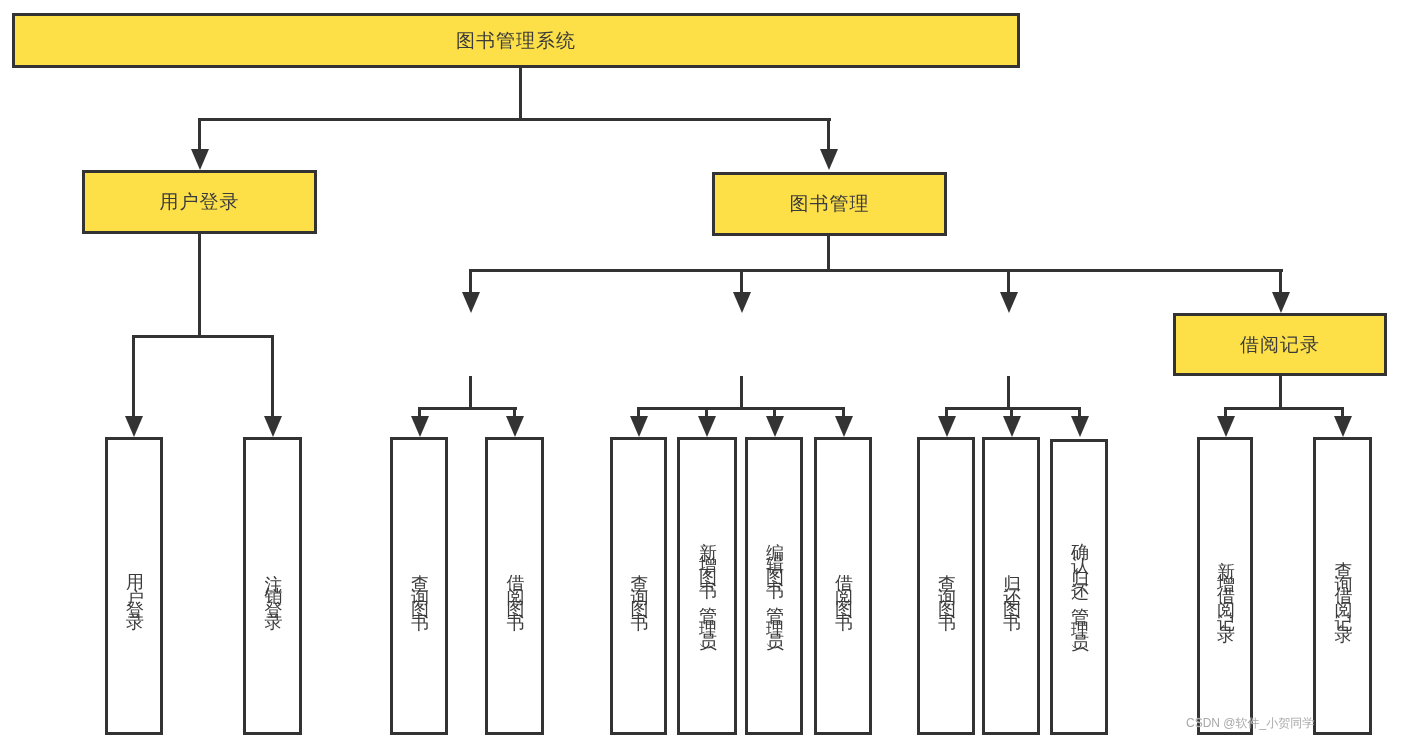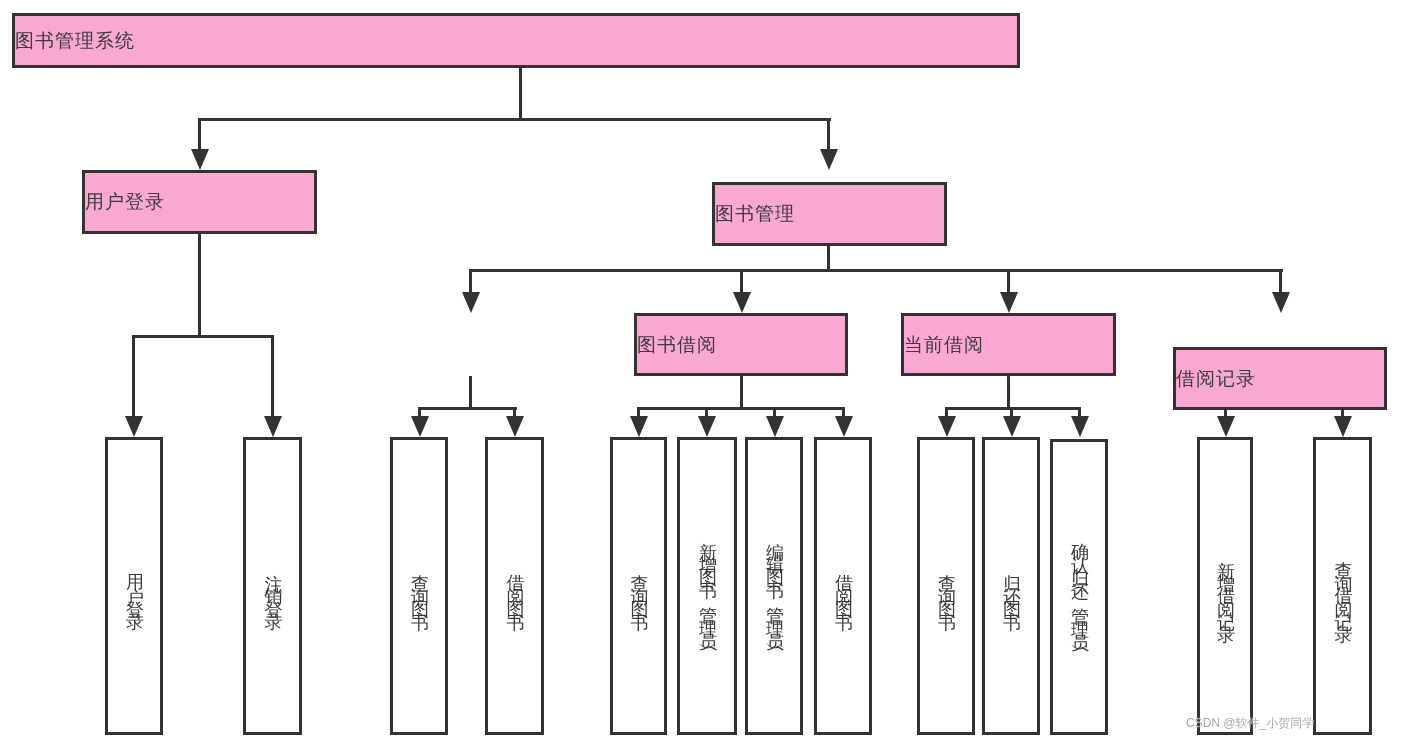--- a/index.html
+++ b/index.html
@@ -11,24 +11,24 @@
     width: 1405px;
     height: 747px;
     background: #ffffff;
     overflow: hidden;
   }
 
   
   .node {
     position: absolute;
     border: 3px solid #333333;
-    background: #f9a8d4;
+    background: #fde047;
     display: flex;
     align-items: center;
-    justify-content: flex-start;
+    justify-content: center;
     color: #3b3b3b;
   }
   .node .hlabel {
     font-size: 19px;
     letter-spacing: 1px;
     color: #3b3b3b;
     white-space: nowrap;
   }
   .leaf {
     position: absolute;
@@ -138,31 +138,25 @@
   <div class="line" style="left:1341px; top:407px; width:3px; height:12px;"></div>
   <div class="arrow" style="left:1334px; top:416px;"></div>
 
   <div class="node" style="left:12px; top:13px; width:1008px; height:55px;">
     <span class="hlabel">图书管理系统</span>
   </div>
 
   <div class="node" style="left:82px; top:170px; width:235px; height:64px;">
     <span class="hlabel">用户登录</span>
   </div>
-  <div class="node" style="left:712px; top:182px; width:235px; height:64px;">
+  <div class="node" style="left:712px; top:172px; width:235px; height:64px;">
     <span class="hlabel">图书管理</span>
   </div>
 
-  <div class="node" style="left:634px; top:313px; width:214px; height:63px;">
-    <span class="hlabel">图书借阅</span>
-  </div>
-  <div class="node" style="left:901px; top:313px; width:215px; height:63px;">
-    <span class="hlabel">当前借阅</span>
-  </div>
-  <div class="node" style="left:1173px; top:313px; width:214px; height:63px;margin-top:34px;">
+  <div class="node" style="left:1173px; top:313px; width:214px; height:63px;">
     <span class="hlabel">借阅记录</span>
   </div>
 
   <div class="leaf" style="left:105px; top:437px; width:58px; height:298px;">
     <span class="vlabel">用户登录</span>
   </div>
   <div class="leaf" style="left:243px; top:437px; width:59px; height:298px;">
     <span class="vlabel">注销登录</span>
   </div>
 

